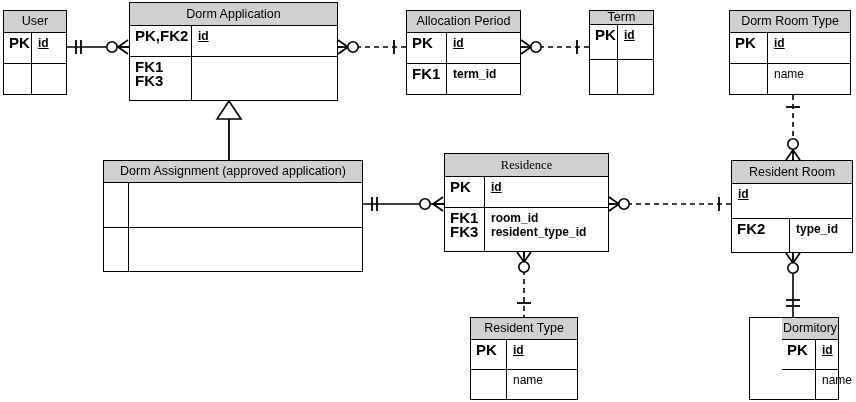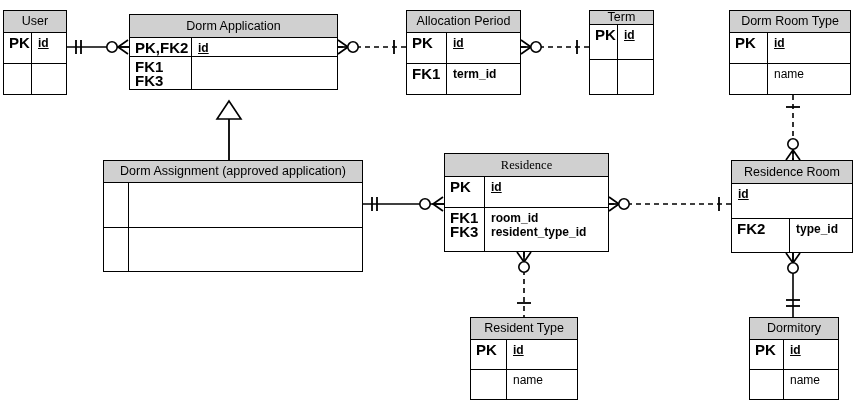--- a/index.html
+++ b/index.html
@@ -125,21 +125,21 @@
           <div class="section">
             <div class="col-key" style="width: 28px;">
               <span style="display: block; height: 14px;"></span>
             </div>
             <div class="col-attr">
               <span style="display: block; height: 14px;"></span>
             </div>
           </div>
         </div>
       </div>
-      <div class="entity" style="left: 129px; top: 14px; width: 209px; height: 76px;">
+      <div class="entity" style="left: 129px; top: 2px; width: 209px; height: 99px;">
         <div class="entity-title" style="height: 23px;">Dorm Application</div>
         <div class="sections">
           <div class="section">
             <div class="col-key" style="width: 62px;">
               <span style="display: block; height: 14px;">PK,FK2</span>
             </div>
             <div class="col-attr">
               <span class="attr-pk" style="display: block; height: 14px;">id</span>
             </div>
           </div>
@@ -254,21 +254,21 @@
               <span style="display: block; height: 14px;">FK3</span>
             </div>
             <div class="col-attr">
               <span style="display: block; height: 14px;">room_id</span>
               <span style="display: block; height: 14px;">resident_type_id</span>
             </div>
           </div>
         </div>
       </div>
       <div class="entity" style="left: 731px; top: 160px; width: 122px; height: 93px;">
-        <div class="entity-title" style="height: 23px;">Residence Room</div>
+        <div class="entity-title" style="height: 23px;">Resident Room</div>
         <div class="sections">
           <div class="section">
             <div class="col-attr">
               <span class="attr-pk" style="display: block; height: 14px;">id</span>
             </div>
           </div>
           <div class="section">
             <div class="col-key" style="width: 58px;">
               <span style="display: block; height: 14px;">FK2</span>
             </div>
@@ -292,21 +292,21 @@
           <div class="section">
             <div class="col-key" style="width: 36px;">
               <span style="display: block; height: 14px;"></span>
             </div>
             <div class="col-attr">
               <span class="attr-plain" style="display: block; height: 14px;">name</span>
             </div>
           </div>
         </div>
       </div>
-      <div class="entity" style="left: 749px; top: 317px; width: 90px; height: 83px;">
+      <div class="entity" style="left: 749px; top: 317px; width: 90px; height: 83px; padding-left: 32px;">
         <div class="entity-title" style="height: 22px;">Dormitory</div>
         <div class="sections">
           <div class="section">
             <div class="col-key" style="width: 34px;">
               <span style="display: block; height: 14px;">PK</span>
             </div>
             <div class="col-attr">
               <span class="attr-pk" style="display: block; height: 14px;">id</span>
             </div>
           </div>

